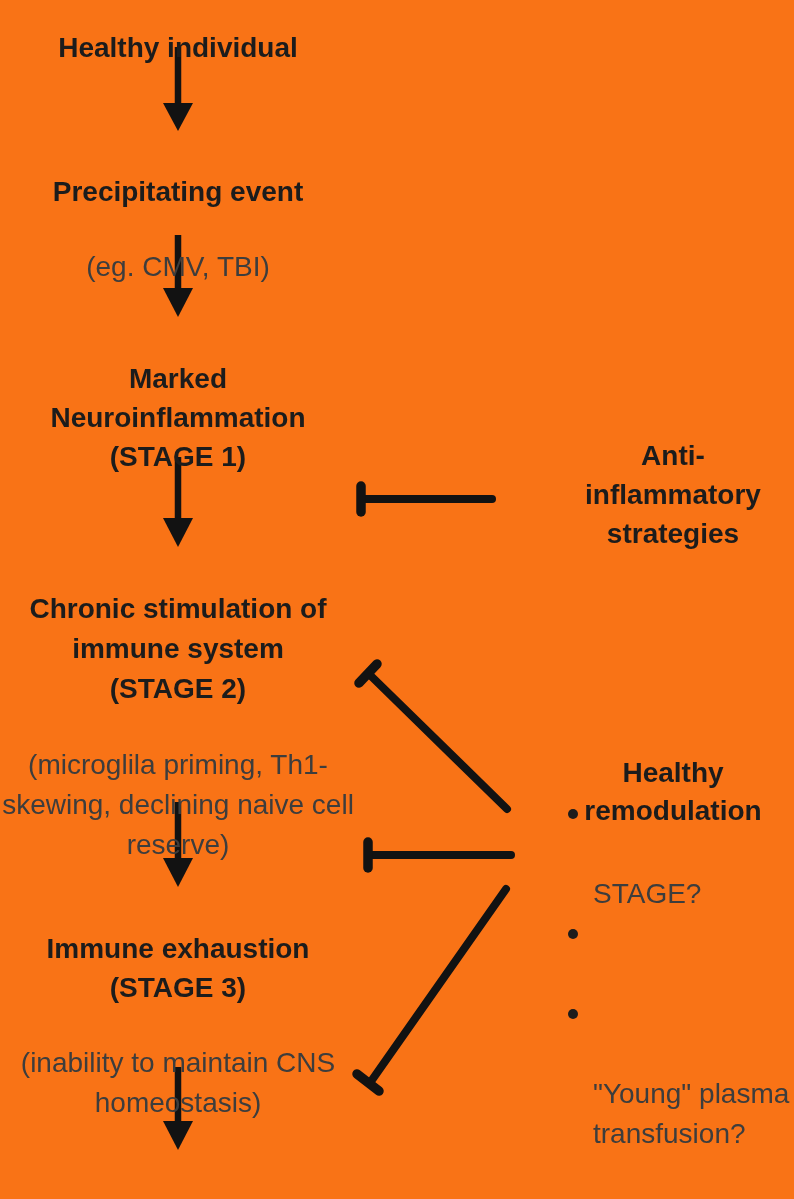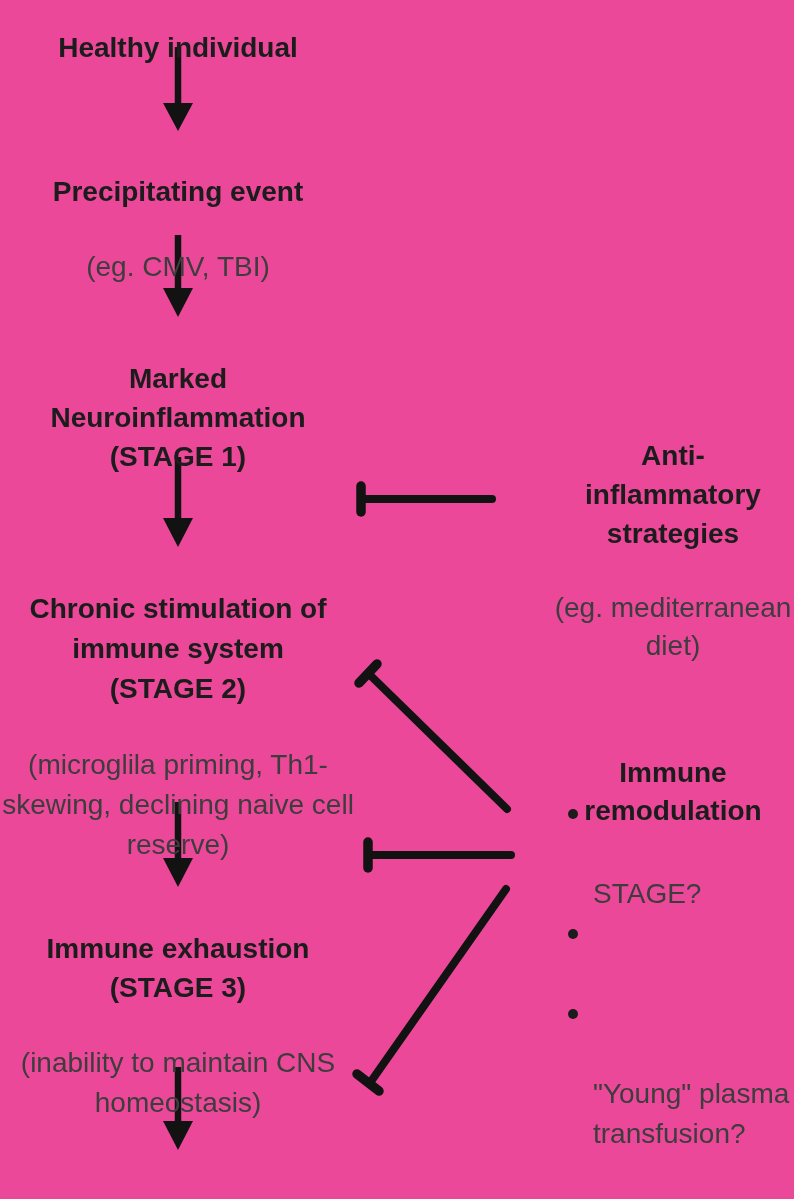--- a/index.html
+++ b/index.html
@@ -6,21 +6,21 @@
     --title-text: #1c1c1c;
     --subtitle-text: #3d3d3d;
     --connector: #121212;
   }
   * { margin: 0; padding: 0; box-sizing: border-box; }
   html, body { background: #ffffff; }
   .canvas {
     position: relative;
     width: 794px;
     height: 1199px;
-    background: #ec4899;
+    background: #f97316;
     overflow: hidden;
     font-family: "Liberation Sans", "DejaVu Sans", sans-serif;
   }
   .connectors {
     position: absolute;
     left: 0; top: 0;
     width: 794px; height: 1199px;
     z-index: 1;
   }
   .shaft { stroke: var(--connector); stroke-width: 6.5; }
@@ -155,26 +155,24 @@
   </div>
 
   <div class="block left-col" style="top:1158px">
     <div class="title">Symptomatic AD</div>
   </div>
 
   <div class="block right-col" style="top:400px">
     <div class="title lh39">Anti-
 inflammatory
 strategies</div>
-    <div class="subtitle lh38">(eg. mediterranean
-diet)</div>
   </div>
 
   <div class="block right-col" style="top:718px">
-    <div class="title lh38">Immune
+    <div class="title lh38">Healthy
 remodulation</div>
   </div>
 
   <ul class="remod-list">
     <li>
       <span class="bullet-dot"></span>
       <span>STAGE?</span>
     </li>
     <li>
       <span class="bullet-dot"></span>

